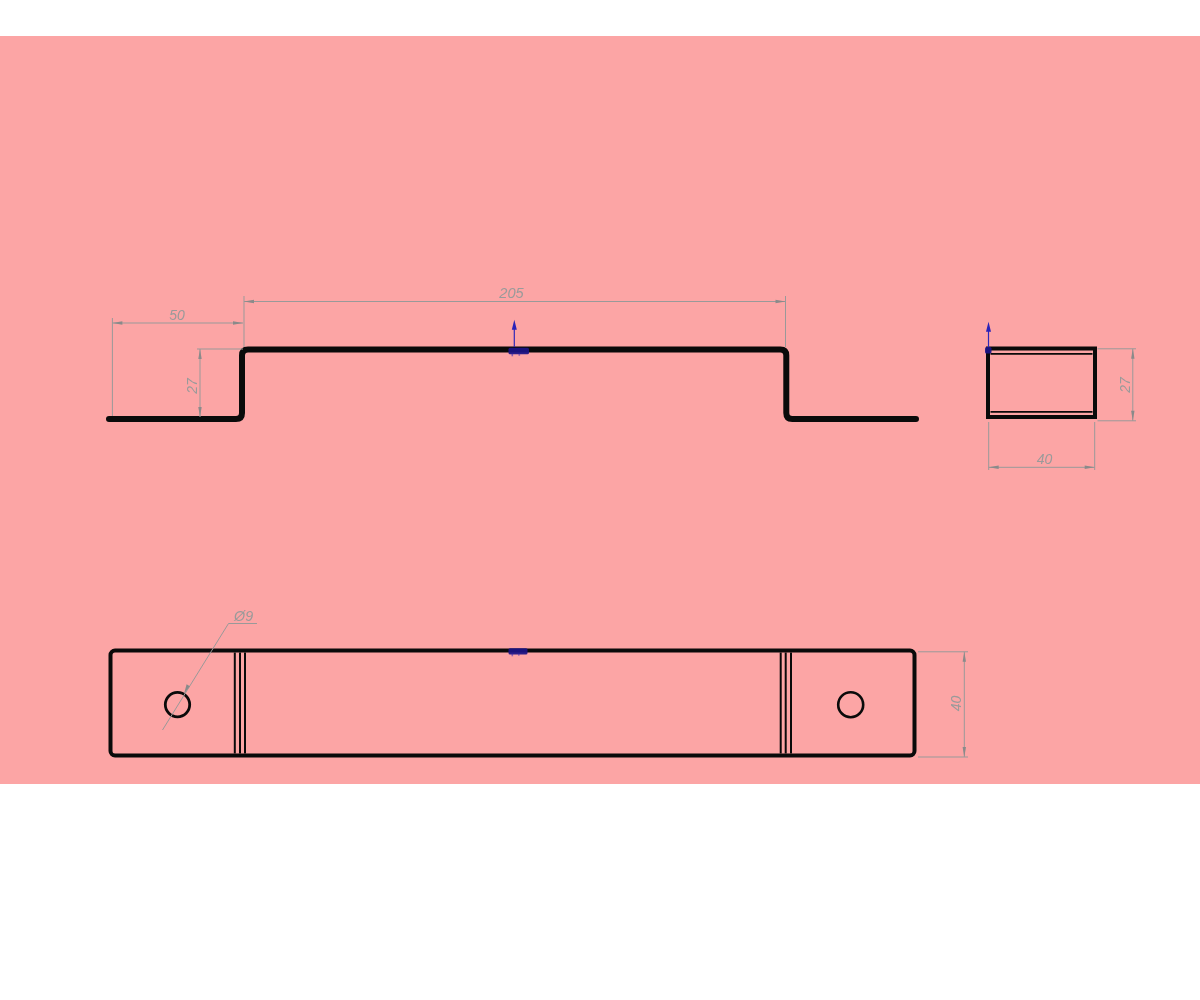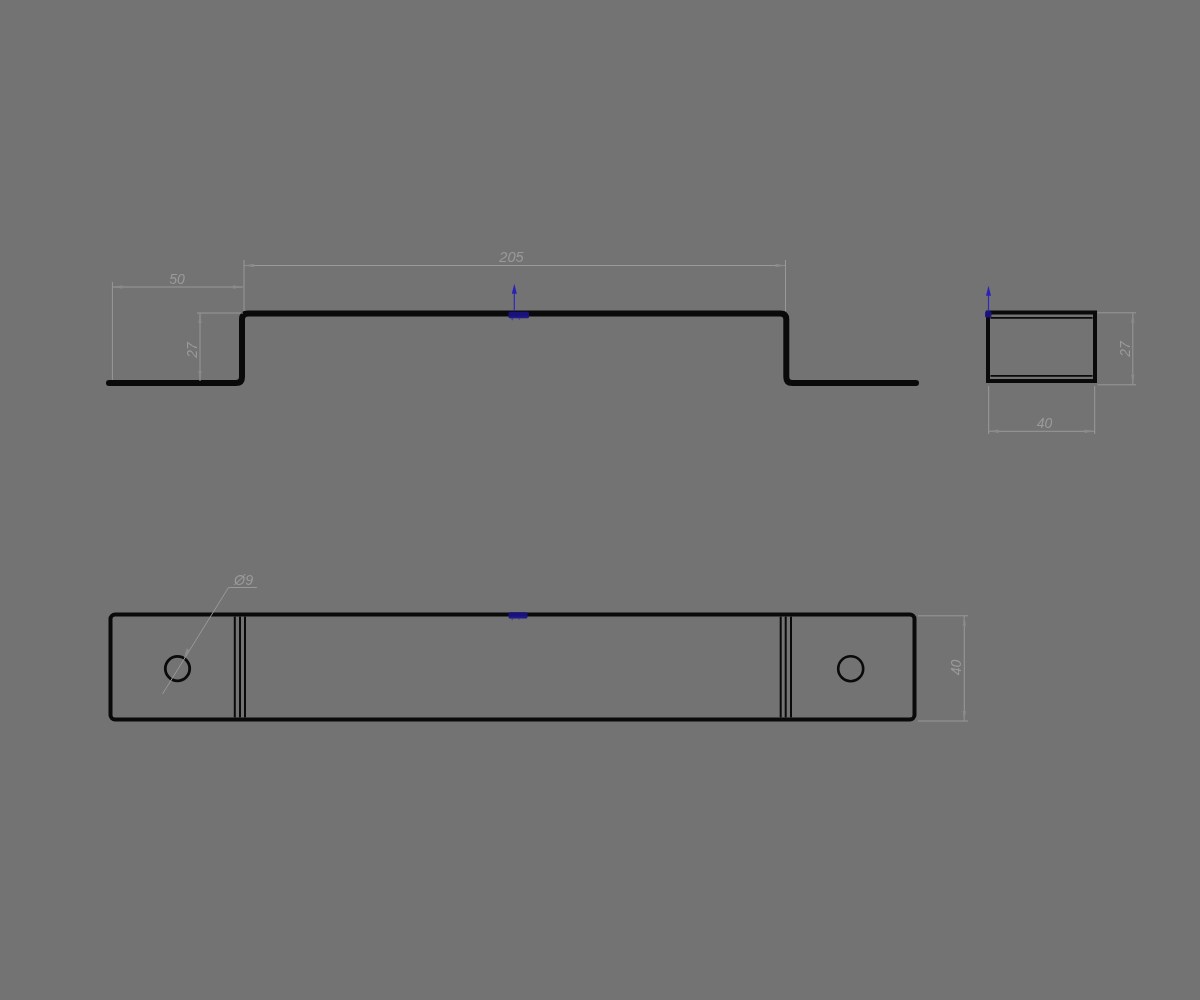--- a/index.html
+++ b/index.html
@@ -1,16 +1,16 @@
 <!DOCTYPE html>
 <html><head>
 <meta charset="utf-8">
 <style>
   html,body{margin:0;padding:0;background:#ffffff;}
-  .page{width:1200px;height:1000px;position:relative;background:#737373;overflow:hidden;}
+  .page{width:1200px;height:748px;position:relative;background:#fca5a5;overflow:hidden;margin-top:36px;}
   svg{position:absolute;left:0;top:0;}
   text{font-family:"Liberation Sans",sans-serif;font-style:italic;fill:#9a9a9a;}
 </style>
 </head>
 <body>
 <div class="page">
 <svg width="1200" height="1000" viewBox="0 0 1200 1000">
 
   <g fill="none" stroke="#0a0a0a" stroke-width="6" stroke-linecap="round" stroke-linejoin="round">
     <path d="M 109,383 L 236,383 Q 242,383 242,377 L 242,319.5 Q 242,313.5 248,313.5 L 780.3,313.5 Q 786.3,313.5 786.3,319.5 L 786.3,377 Q 786.3,383 792.3,383 L 916,383"></path>

